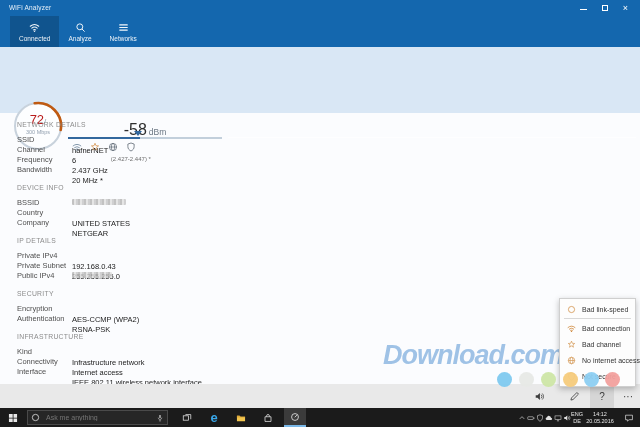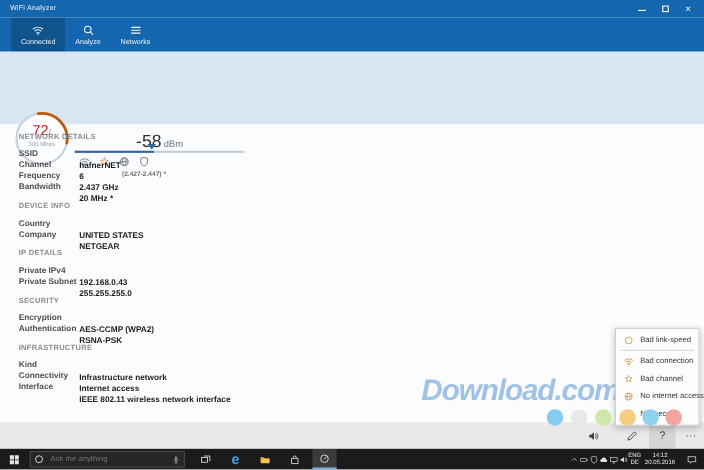--- a/index.html
+++ b/index.html
@@ -39,21 +39,21 @@
   .dbm-unit{font-size:8.5px;color:#6b7682;margin-left:2px;}
   .sig-bar-blue{position:absolute;left:68px;top:90px;width:72px;height:2px;background:#33689e;}
   .sig-bar-rest{position:absolute;left:140px;top:90px;width:82px;height:2px;background:#c2cfdb;}
   .sig-marker{position:absolute;left:134px;top:84px;width:0;height:0;
     border-left:4px solid transparent;border-right:4px solid transparent;border-top:5px solid #33689e;}
   .scale-line{position:absolute;left:228px;top:90px;width:408px;height:1px;background:rgba(255,255,255,.75);}
   .status-icons{position:absolute;left:72px;top:95px;display:flex;gap:8px;}
   .status-icons .icon{width:10px;height:10px;}
 
   
-  .content{position:absolute;left:0;top:113px;width:588px;height:271px;padding:8px 0 0 17px;overflow:hidden;font-weight:bold;}
+  .content{position:absolute;left:0;top:113px;width:588px;height:271px;padding:8px 0 0 17px;overflow:hidden;}
   .sec-title{font-size:6.8px;color:#8b8b8b;letter-spacing:.3px;margin:10px 0 6px;}
   .section:first-child .sec-title{margin-top:0;}
   .row{display:flex;align-items:center;height:10px;font-size:7.5px;}
   .lbl{display:inline-block;width:55px;color:#4f4f4f;}
   .val{color:#1c1c1c;margin-top:22px;}
   .note{font-size:6px;color:#6e6e6e;margin-left:3px;}
   .redacted{display:inline-block;height:6px;border-radius:1px;opacity:.8;filter:blur(.5px);
     background:repeating-linear-gradient(90deg,#b4b4b4 0 2px,#e0e0e0 2px 4px,#c6c6c6 4px 6px);}
 
   
@@ -209,37 +209,45 @@
           <span class="note">(2.427-2.447) *</span>
         </div>
         <div class="row">
           <span class="lbl">Bandwidth</span>
           <span class="val">20 MHz *</span>
         </div>
       </div>
       <div class="section">
         <div class="sec-title">DEVICE INFO</div>
         <div class="row">
+          <span class="lbl">BSSID</span>
+          <span class="redacted" style="width: 54px;"></span>
+        </div>
+        <div class="row">
           <span class="lbl">Country</span>
           <span class="val">UNITED STATES</span>
         </div>
         <div class="row">
           <span class="lbl">Company</span>
           <span class="val">NETGEAR</span>
         </div>
       </div>
       <div class="section">
         <div class="sec-title">IP DETAILS</div>
         <div class="row">
           <span class="lbl">Private IPv4</span>
           <span class="val">192.168.0.43</span>
         </div>
         <div class="row">
           <span class="lbl">Private Subnet</span>
           <span class="val">255.255.255.0</span>
+        </div>
+        <div class="row">
+          <span class="lbl">Public IPv4</span>
+          <span class="redacted" style="width: 40px;"></span>
         </div>
       </div>
       <div class="section">
         <div class="sec-title">SECURITY</div>
         <div class="row">
           <span class="lbl">Encryption</span>
           <span class="val">AES-CCMP (WPA2)</span>
         </div>
         <div class="row">
           <span class="lbl">Authentication</span>

